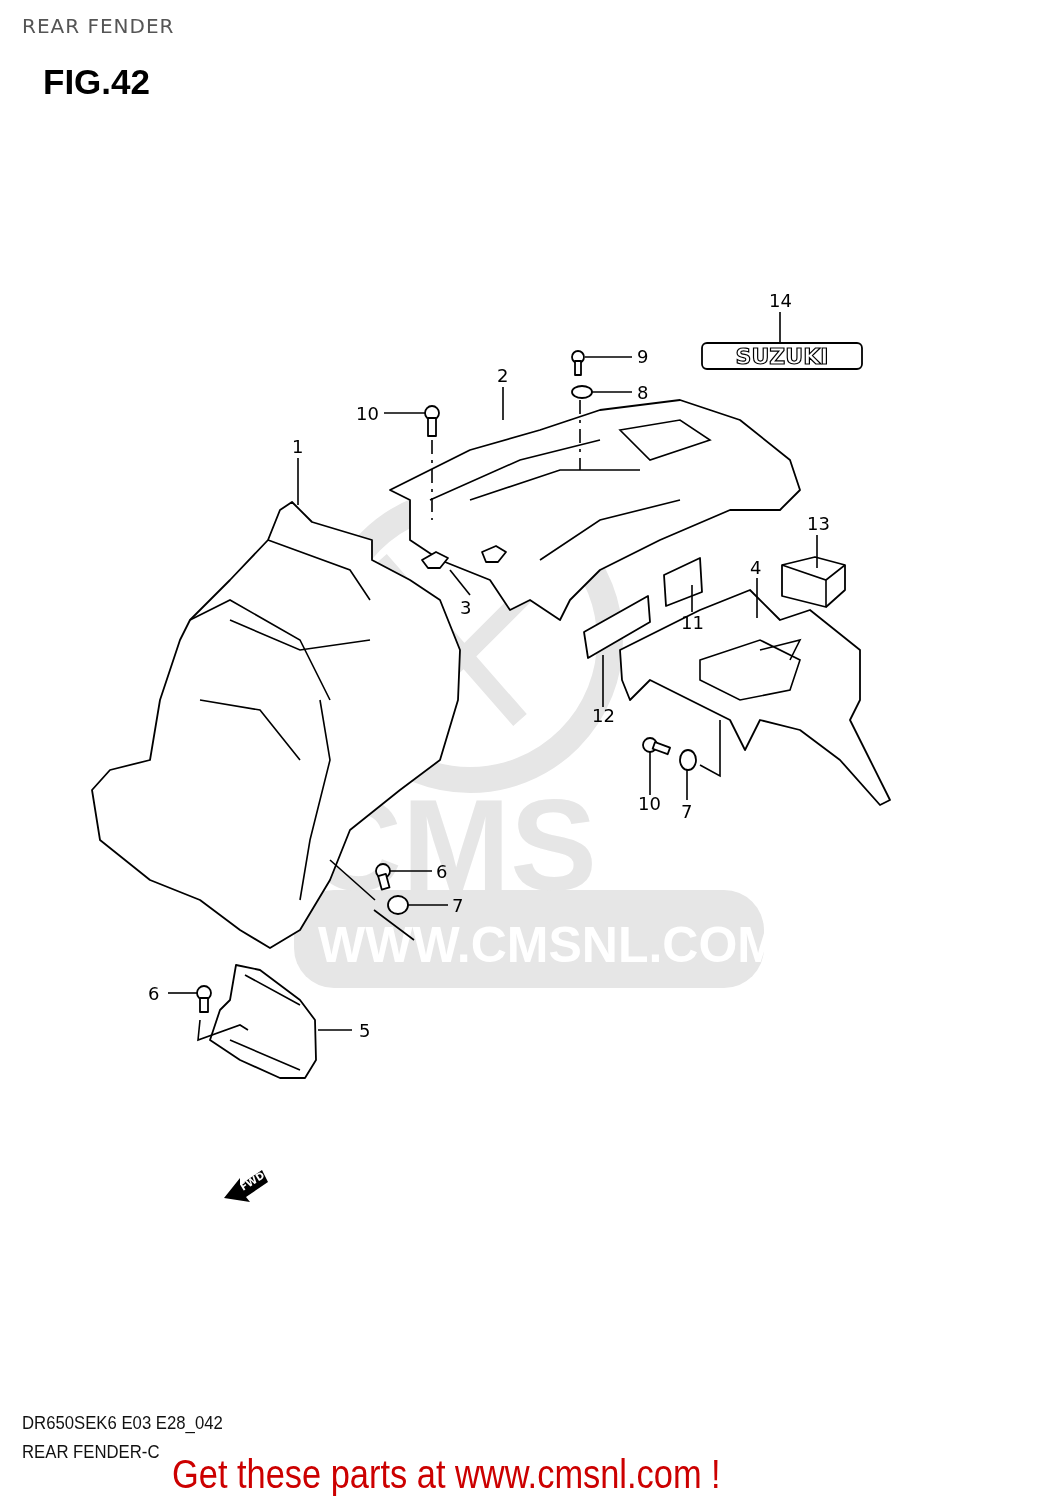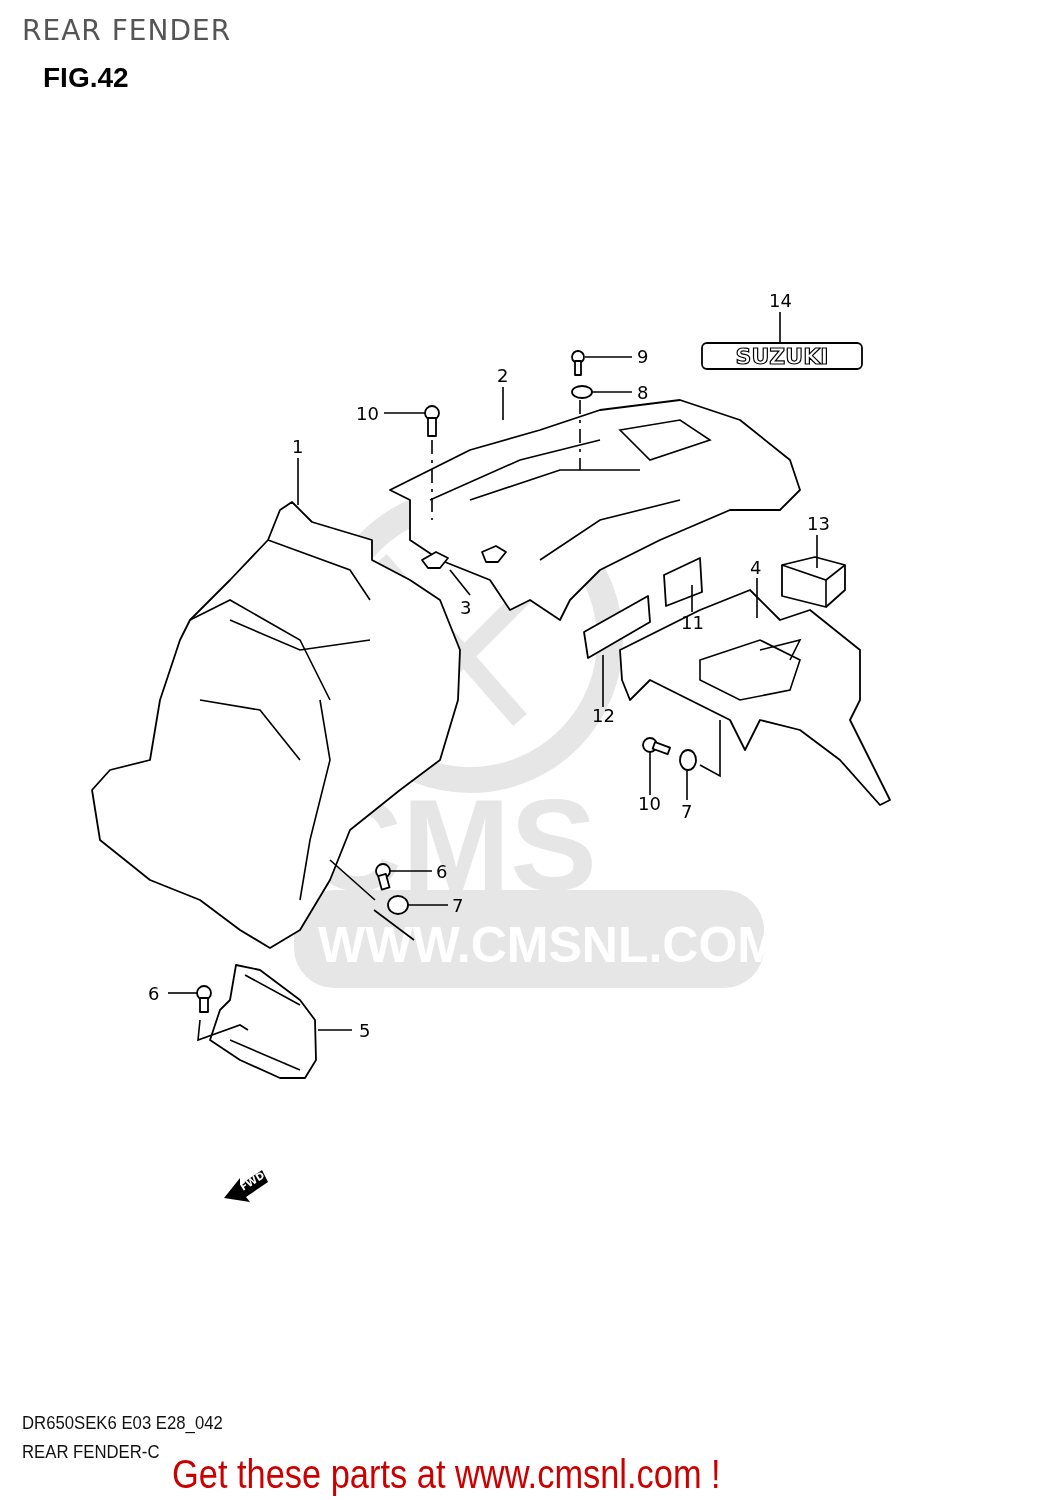--- a/index.html
+++ b/index.html
@@ -1,18 +1,18 @@
 <!DOCTYPE html>
 <html><head>
 <meta charset="utf-8">
 <style>
   html, body { margin: 0; padding: 0; background: #ffffff; }
   body { width: 1058px; height: 1500px; position: relative; overflow: hidden; font-family: "Liberation Sans", sans-serif; }
-  .section-title { position: absolute; left: 22px; top: 14px; font-size: 28px; color: #555555; letter-spacing: 1px; font-family: "DejaVu Sans", sans-serif; }
-  .fig-label { position: absolute; left: 43px; top: 62px; font-size: 28px; font-weight: bold; color: #000000; font-family: "Liberation Sans", sans-serif; }
+  .section-title { position: absolute; left: 22px; top: 14px; font-size: 20px; color: #555555; letter-spacing: 1px; font-family: "DejaVu Sans", sans-serif; }
+  .fig-label { position: absolute; left: 43px; top: 62px; font-size: 35px; font-weight: bold; color: #000000; font-family: "Liberation Sans", sans-serif; }
   .diagram { position: absolute; left: 0; top: 0; width: 1058px; height: 1500px; }
   .code-line { position: absolute; left: 22px; top: 1412px; font-size: 19px; color: #111; font-family: "Liberation Sans", sans-serif; transform: scaleX(0.88); transform-origin: left; }
   .name-line { position: absolute; left: 22px; top: 1441px; font-size: 19px; color: #111; font-family: "Liberation Sans", sans-serif; transform: scaleX(0.88); transform-origin: left; }
   .promo { position: absolute; left: 172px; top: 1452px; font-size: 40px; color: #cc0000; font-family: "Liberation Sans", sans-serif; transform: scaleX(0.86); transform-origin: left; white-space: nowrap; }
   .callout { font-family: "DejaVu Sans", sans-serif; font-size: 18px; fill: #000; }
   .wm-text { font-family: "Liberation Sans", sans-serif; font-weight: bold; fill: #ffffff; }
   .part { fill: #ffffff; stroke: #000; stroke-width: 1.8; stroke-linejoin: round; }
   .line { fill: none; stroke: #000; stroke-width: 1.6; }
   .dash { fill: none; stroke: #000; stroke-width: 1.6; stroke-dasharray: 14 6 3 6; }
 </style>

